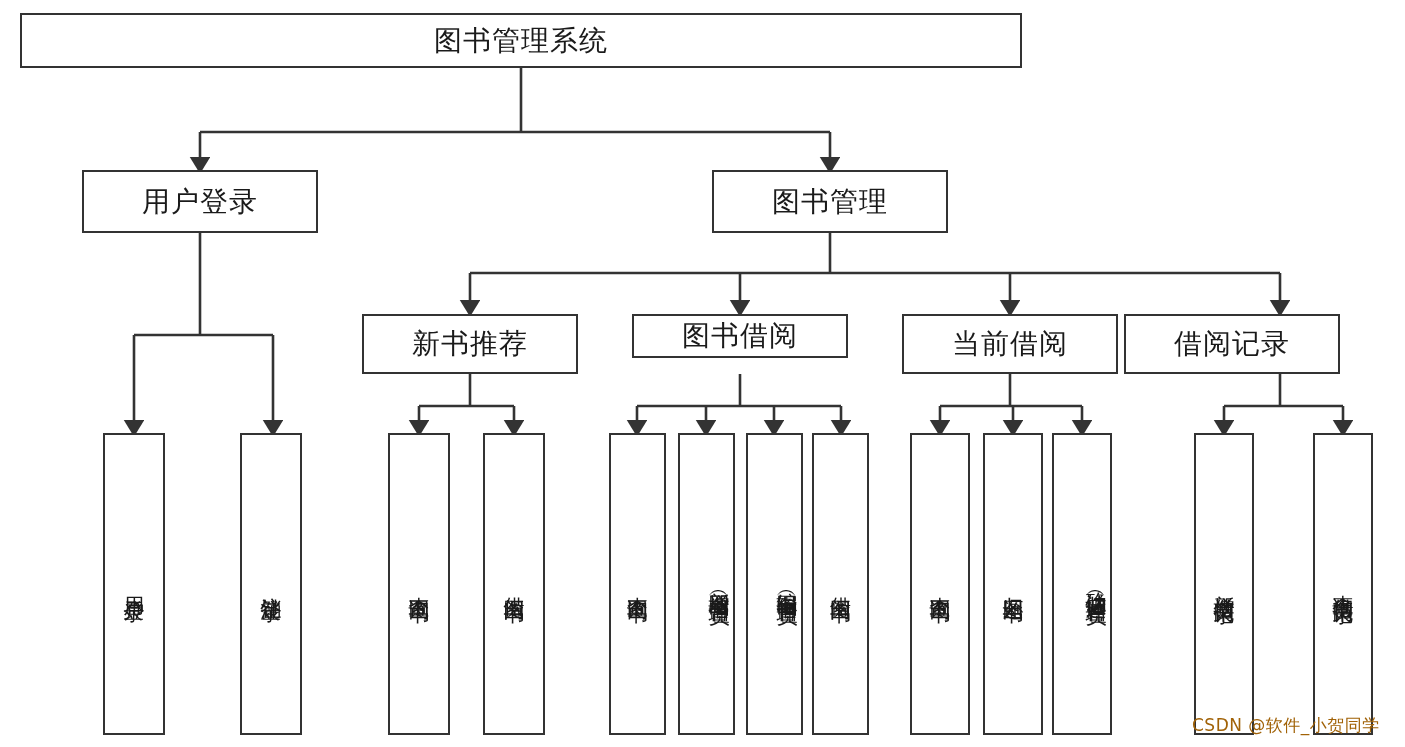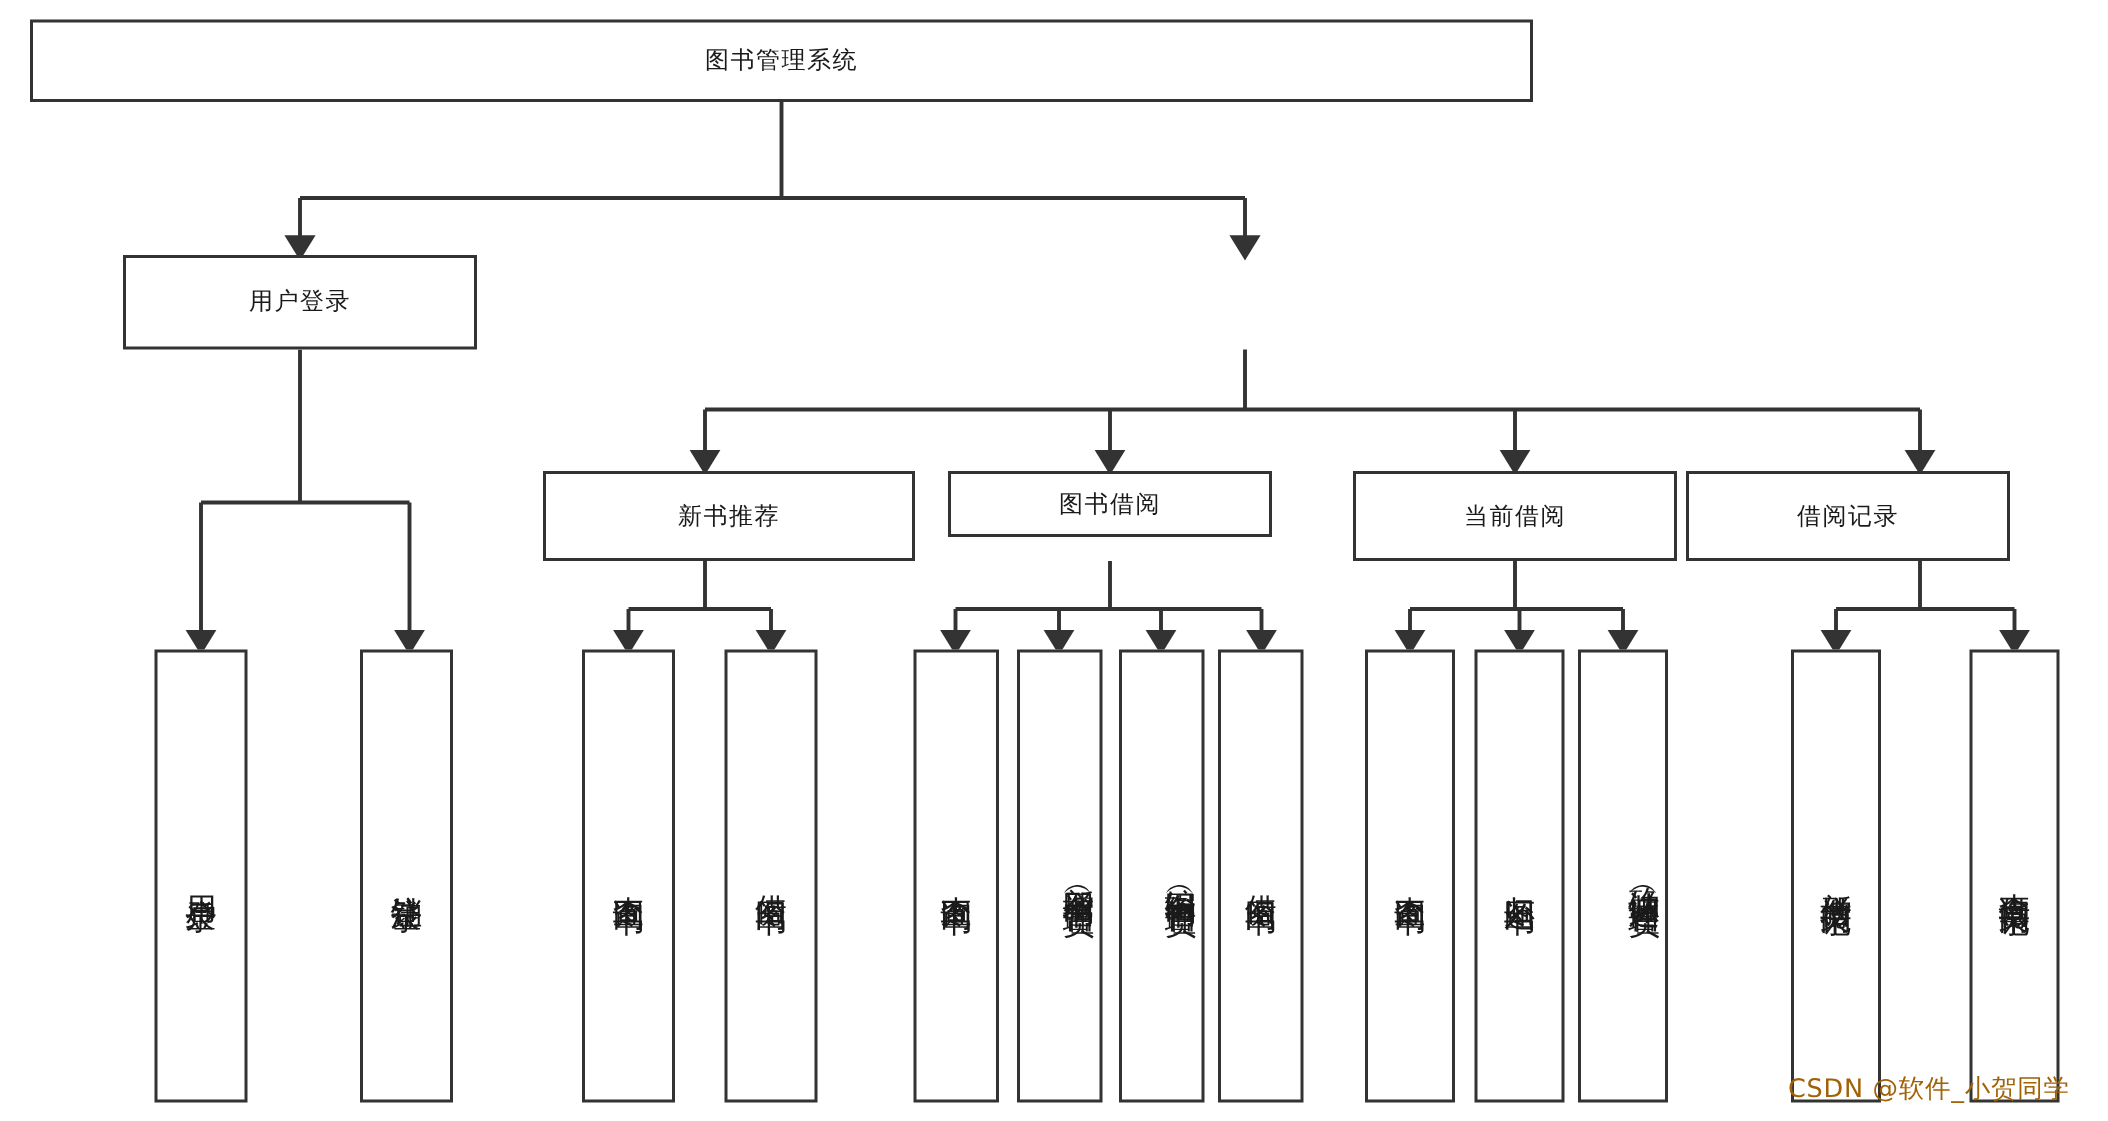--- a/index.html
+++ b/index.html
@@ -9,21 +9,21 @@
   .node{
     position:absolute;
     background:#ffffff;
     border:2px solid #333333;
     box-sizing:border-box;
     display:flex;
     align-items:center;
     justify-content:center;
     color:#1a1a1a;
   }
-  .node.h{font-size:16px;letter-spacing:1px;}
+  .node.h{font-size:28px;letter-spacing:1px;}
   .node.v{
     writing-mode:vertical-rl;
     text-orientation:upright;
     font-size:21px;
     letter-spacing:2px;
     padding:6px 0;
     justify-content:center;
     align-items:flex-start;
   }
   .node.v.centered{align-items:center;}
@@ -87,22 +87,23 @@
       <path d="M1280,374 L1280,406"></path>
       <path d="M1224,406 L1343,406"></path>
       <path d="M1224,406 L1224,426" marker-end="url(#arrow)"></path>
       <path d="M1343,406 L1343,426" marker-end="url(#arrow)"></path>
     </g>
   </svg>
 
   <div class="node h" id="root-node" style="left: 20px; top: 13px; width: 1002px; height: 55px;">图书管理系统</div>
 
   <div class="node h" id="l1-0" style="left: 82px; top: 170px; width: 236px; height: 63px;">用户登录</div>
+  <div class="node h" id="l1-1" style="left: 712px; top: 170px; width: 236px; height: 63px;">图书管理</div>
 
-  <div class="node h" id="l2-0" style="left: 362px; top: 314px; width: 248px; height: 60px; font-family: Liberation Serif, serif;">新书推荐</div>
+  <div class="node h" id="l2-0" style="left: 362px; top: 314px; width: 216px; height: 60px; font-family: Liberation Serif, serif;">新书推荐</div>
   <div class="node h" id="l2-1" style="left: 632px; top: 314px; width: 216px; height: 44px;">图书借阅</div>
   <div class="node h" id="l2-2" style="left: 902px; top: 314px; width: 216px; height: 60px;">当前借阅</div>
   <div class="node h" id="l2-3" style="left: 1124px; top: 314px; width: 216px; height: 60px;">借阅记录</div>
 
   <div class="node v centered" id="leaf-0" style="left: 103px; top: 433px; width: 62px; height: 302px;">用户登录</div>
   <div class="node v centered" id="leaf-1" style="left: 240px; top: 433px; width: 62px; height: 302px;">注销登录</div>
   <div class="node v centered" id="leaf-2" style="left: 388px; top: 433px; width: 62px; height: 302px;">查询图书</div>
   <div class="node v centered" id="leaf-3" style="left: 483px; top: 433px; width: 62px; height: 302px;">借阅图书</div>
   <div class="node v centered" id="leaf-4" style="left: 609px; top: 433px; width: 57px; height: 302px;">查询图书</div>
   <div class="node v" id="leaf-5" style="left: 678px; top: 433px; width: 57px; height: 302px;">新增图书（管理员）</div>

